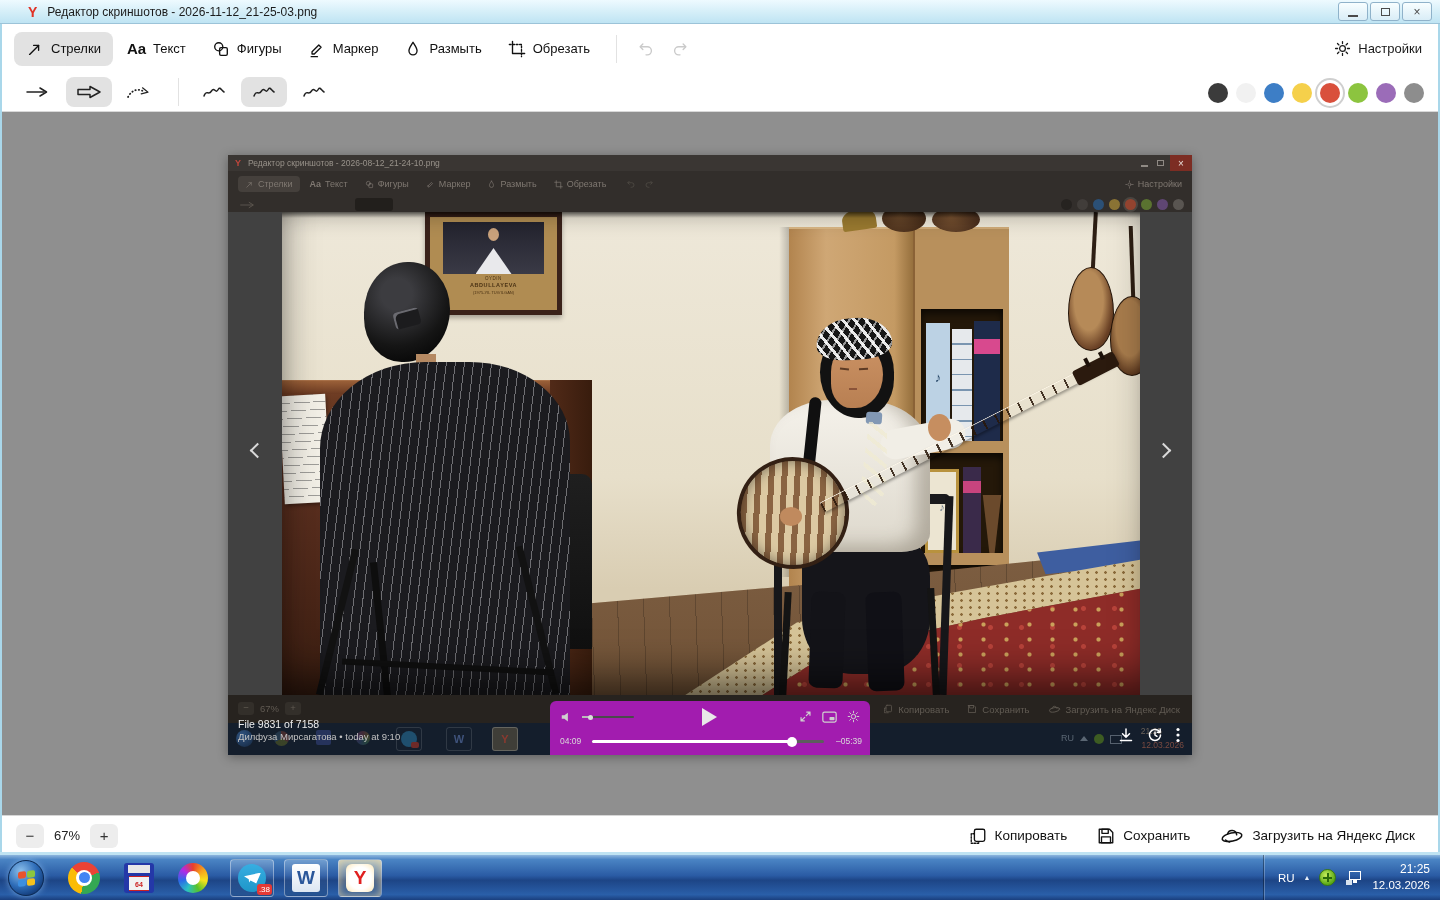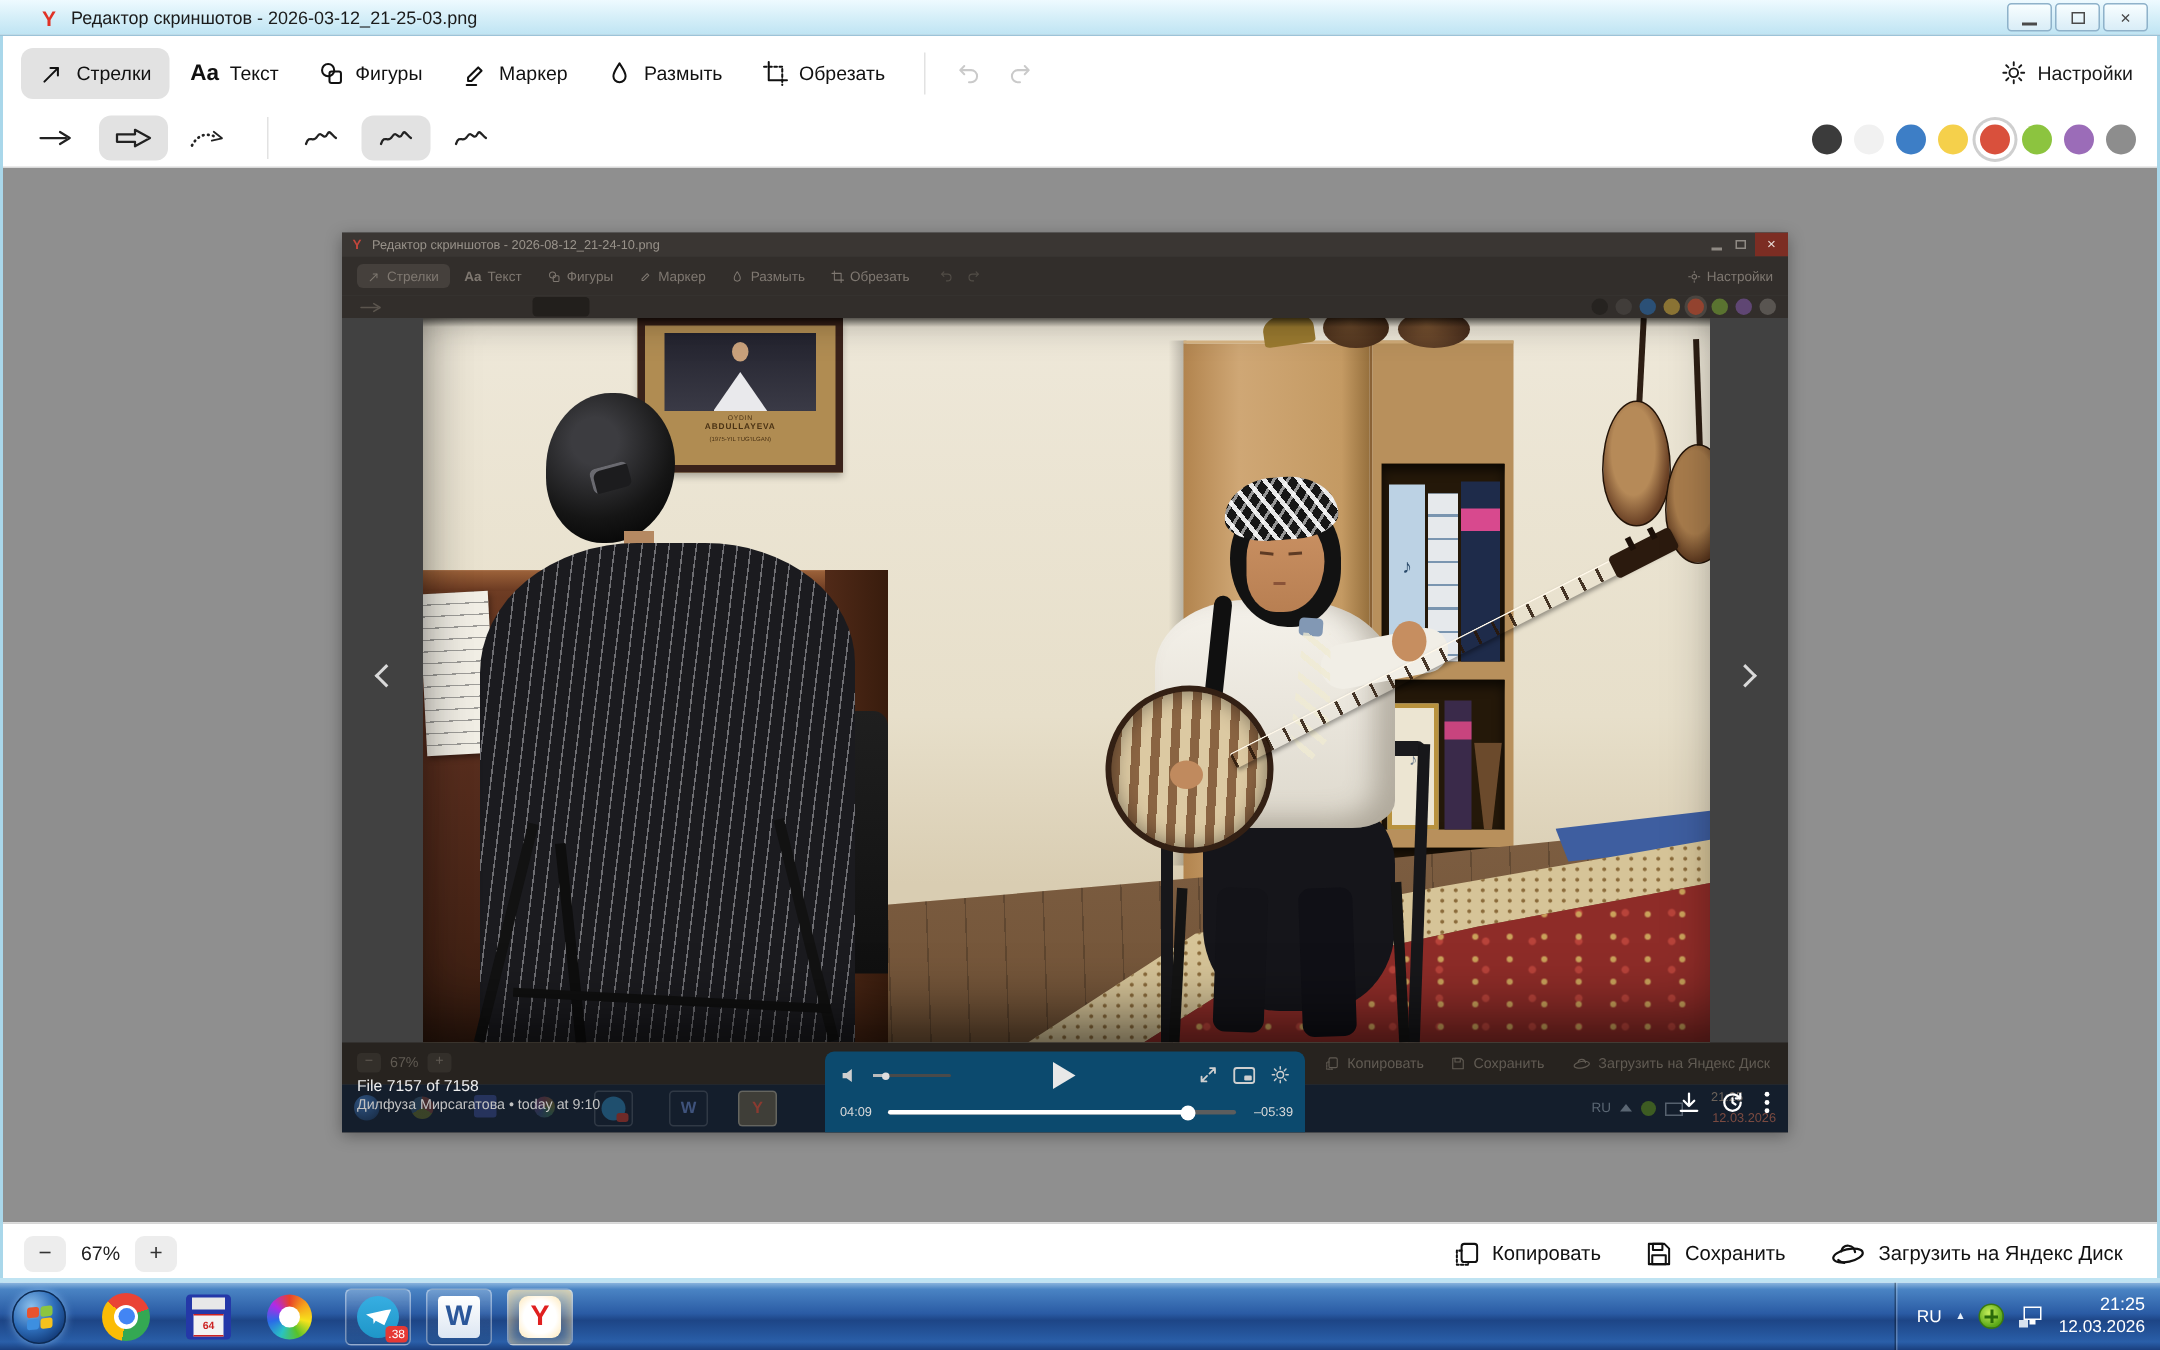--- a/index.html
+++ b/index.html
@@ -44,21 +44,21 @@
 .in-tool{display:flex;align-items:center;gap:4px;padding:3px 7px;border-radius:4px;margin-right:3px}
 .in-tool.sel{background:#45403c}
 .in-row2{position:absolute;left:0;top:42px;width:964px;height:15px;background:#322e2b}
 .in-dots{position:absolute;right:8px;top:2px;display:flex;gap:5px}
 .in-dot{width:11px;height:11px;border-radius:50%}
 .in-dot.sel{box-shadow:0 0 0 2px #4a4540}
 .chev{position:absolute;width:11px;height:11px;border-left:2px solid #d9d9d9;border-bottom:2px solid #d9d9d9;z-index:9}
 .dimbar{position:absolute;left:0;top:540px;width:964px;height:28px;background:#27231f;color:#615b53;font-size:9.5px}
 .dimtask{position:absolute;left:0;top:568px;width:964px;height:32px;background:#141e2c}
 .dimbtn{display:flex;align-items:center;gap:5px;color:#615b53}
-.player{position:absolute;left:322px;top:546px;width:320px;height:54px;background:#0c4a6e;border-radius:6px 6px 0 0;z-index:6;color:#cfcfcf}
+.player{position:absolute;left:322px;top:546px;width:320px;height:54px;background:#a21caf;border-radius:6px 6px 0 0;z-index:6;color:#cfcfcf}
 .pbar{position:absolute;left:42px;right:46px;top:39px;height:3px;background:#5d5d5d;border-radius:2px}
 .pfill{position:absolute;left:0;top:0;height:3px;background:#fff;border-radius:2px}
 .phandle{position:absolute;top:-3.5px;width:10px;height:10px;border-radius:50%;background:#fff}
 .fileinfo{position:absolute;left:10px;top:562px;z-index:7;line-height:1.35}
 .brighticons{position:absolute;right:12px;top:572px;display:flex;gap:13px;align-items:center;z-index:7;color:#fff}
 
 
 #video{position:absolute;left:54px;top:57px;width:858px;height:483px;overflow:hidden;background:linear-gradient(180deg,#eee8d9 0%,#e7dfca 55%,#d9cdb2 78%)}
 .pinstripe{background-color:#1b1b1f;background-image:repeating-linear-gradient(97deg,rgba(235,235,240,0) 0 8px,rgba(235,235,240,.4) 8px 9px)}
 .frets{background:linear-gradient(180deg,#f2e8ce,#cdb488);background-image:repeating-linear-gradient(90deg,rgba(40,22,8,.85) 0 2px,rgba(0,0,0,0) 2px 13px)}
@@ -85,21 +85,21 @@
 #tray{position:absolute;right:0;top:855px;height:45px;display:flex;align-items:center;gap:9px;padding:0 10px 0 14px;border-left:1px solid rgba(0,0,0,.35);box-shadow:inset 1px 0 0 rgba(255,255,255,.25);color:#fff}
 #clock{text-align:right;line-height:1.3;color:#fff}
 #clock .tm{font-size:12px}
 #clock .dt{font-size:11.5px}
 </style>
 </head>
 <body>
 
 <div id="titlebar">
   <span class="ylogo">Y</span>
-  <span class="wtitle">Редактор скриншотов - 2026-03-12_21-25-03.png</span>
+  <span class="wtitle">Редактор скриншотов - 2026-11-12_21-25-03.png</span>
   <div class="winbtns">
     <div class="winbtn">
         <span class="minbar"></span>
       </div>
     <div class="winbtn">
         <span class="restore"></span>
       </div>
     <div class="winbtn">×</div>
   </div>
 </div>
@@ -451,21 +451,21 @@
     <span class="abs" style="left:264px;top:4px;width:26px;height:24px;border:1px solid rgba(255,255,255,.2);border-radius:3px;background:rgba(190,160,90,.25);color:#8a3a30;font-size:11px;font-weight:bold;text-align:center;line-height:22px">Y</span>
     <span class="abs" style="right:118px;top:10px;color:#5a6673;font-size:9px">RU</span>
     <span class="abs" style="right:104px;top:13px;width:0;height:0;border-left:4px solid transparent;border-right:4px solid transparent;border-bottom:5px solid #5a6673"></span>
     <span class="abs" style="right:88px;top:11px;width:10px;height:10px;border-radius:50%;background:#3d5c22"></span>
     <span class="abs" style="right:70px;top:12px;width:12px;height:9px;border:1px solid #56616e"></span>
     <span class="abs" style="right:30px;top:3px;color:#6b625a;font-size:8.5px">21:25</span>
     <span class="abs" style="right:8px;top:17px;color:#7a4a40;font-size:8.5px">12.03.2026</span>
   </div>
 
   <div class="fileinfo">
-    <div style="font-size:10.5px;color:#ededed">File 7157 of 7158</div>
+    <div style="font-size:10.5px;color:#ededed">File 9831 of 7158</div>
     <div style="font-size:9.5px;color:#c2c2c2">Дилфуза Мирсагатова • today at 9:10</div>
   </div>
 
   <div class="player">
     <svg class="ic" width="14" height="14" viewBox="0 0 16 16" style="position:absolute;left:10px;top:9px">
           <path d="M2 6v4h3l4 3V3L5 6H2Z" fill="currentColor" stroke="none"></path>
         </svg>
     <div class="abs" style="left:32px;top:15px;width:52px;height:2px;background:#4a4a4a;border-radius:1px">
           <span class="abs" style="left:0;top:0;width:8px;height:2px;background:#bbb"></span>
           <span class="abs" style="left:6px;top:-1.5px;width:5px;height:5px;border-radius:50%;background:#ddd"></span>

